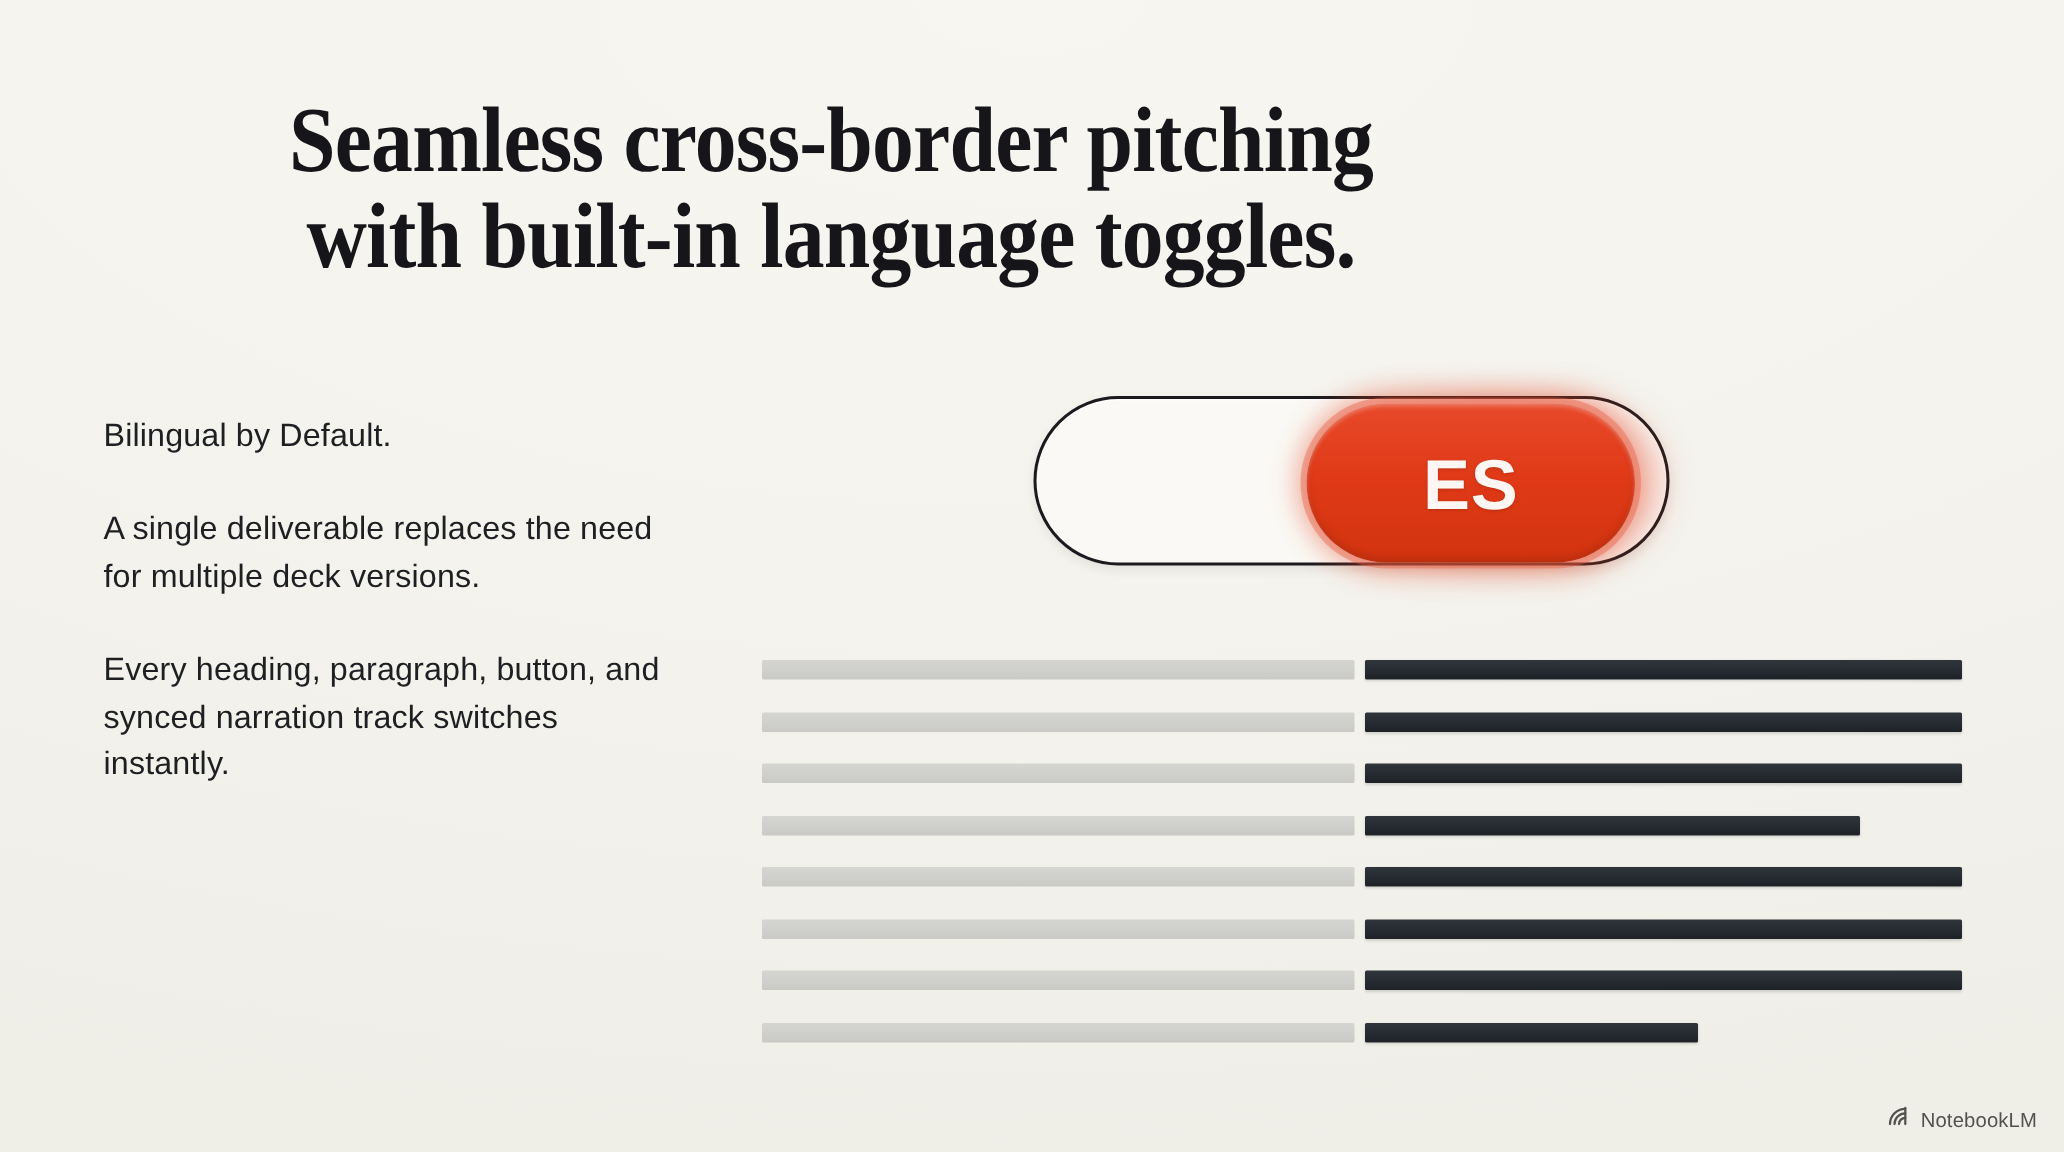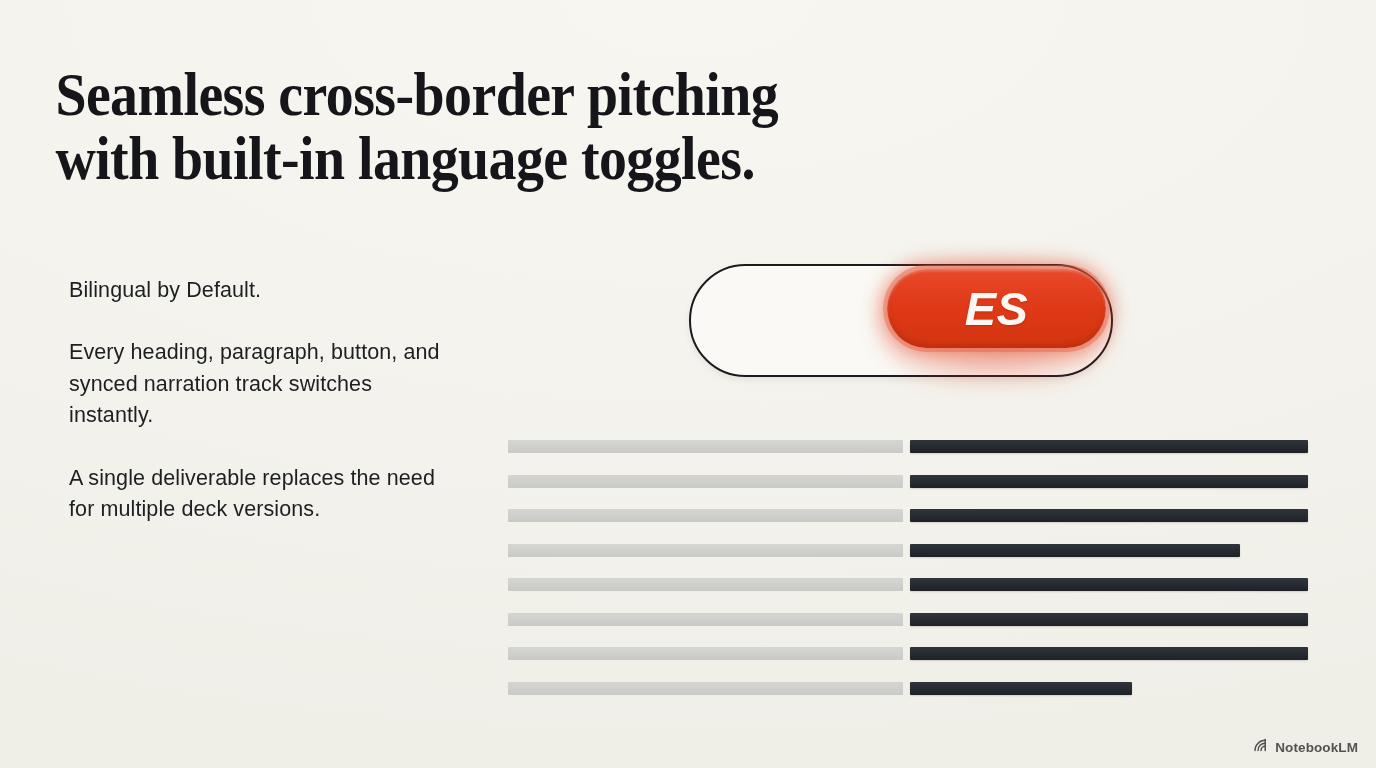--- a/index.html
+++ b/index.html
@@ -24,20 +24,21 @@
       radial-gradient(120% 100% at 50% 0%, #f7f6f1 0%, #f3f2ec 60%, #efeee7 100%);
     overflow: hidden;
   }
 
   
   .title-block {
     position: absolute;
     left: 0;
     top: 62px;
     width: 1108px;
+    text-align: center;
     pointer-events: none;
   }
   .title-line {
     font-family: "Liberation Serif", "DejaVu Serif", serif;
     font-weight: 700;
     font-size: 62px;
     line-height: 64px;
     letter-spacing: -0.6px;
     color: #16161a;
     transform: scaleX(0.90);
@@ -104,32 +105,31 @@
     border-radius: 64px;
     background: radial-gradient(ellipse at center,
        rgba(226,62,28,0.50) 0%,
        rgba(226,62,28,0.30) 45%,
        rgba(226,62,28,0.10) 70%,
        rgba(226,62,28,0.0) 85%);
     filter: blur(9px);
   }
   .toggle-knob {
     position: absolute;
-    left: 198px;
+    left: 182px;
     top: 8px;
     width: 219px;
-    height: 79px;
+    height: 106px;
     border-radius: 54px;
     background: linear-gradient(180deg, #e8492a 0%, #e03a18 45%, #d3340f 100%);
     box-shadow:
       0 0 0 4px rgba(232,96,70,0.42),
       0 0 18px 6px rgba(226,62,28,0.42),
       inset 0 2px 3px rgba(255,255,255,0.28),
       inset 0 -3px 6px rgba(0,0,0,0.12);
-    font-style: italic;
   }
   .toggle-label-es {
     position: absolute;
     left: 0;
     top: 0;
     right: 0;
     bottom: 0;
     display: flex;
     align-items: center;
     justify-content: center;
@@ -178,38 +178,37 @@
     bottom: 12px;
     display: flex;
     align-items: center;
     gap: 5px;
     opacity: 0.82;
   }
   .watermark-label {
     font-size: 13.5px;
     color: #30302e;
     letter-spacing: 0.1px;
-    font-weight: bold;
   }
   .watermark-icon { display: block; }
 </style>
 </head>
 <body>
 
 <div class="slide">
 
   <div class="title-block">
     <div class="title-line">Seamless cross-border pitching</div>
     <div class="title-line">with built-in language toggles.</div>
   </div>
 
   <div class="copy-col">
     <p class="copy-para">Bilingual by Default.</p>
+    <p class="copy-para">A single deliverable replaces the need for multiple deck versions.</p>
     <p class="copy-para">Every heading, paragraph, button, and synced narration track switches instantly.</p>
-    <p class="copy-para">A single deliverable replaces the need for multiple deck versions.</p>
   </div>
 
   <div class="toggle-wrap">
     <div class="toggle-track"></div>
     <div class="toggle-knob-glow"></div>
     <div class="toggle-knob">
       <div class="toggle-label-es">ES</div>
     </div>
   </div>
 

